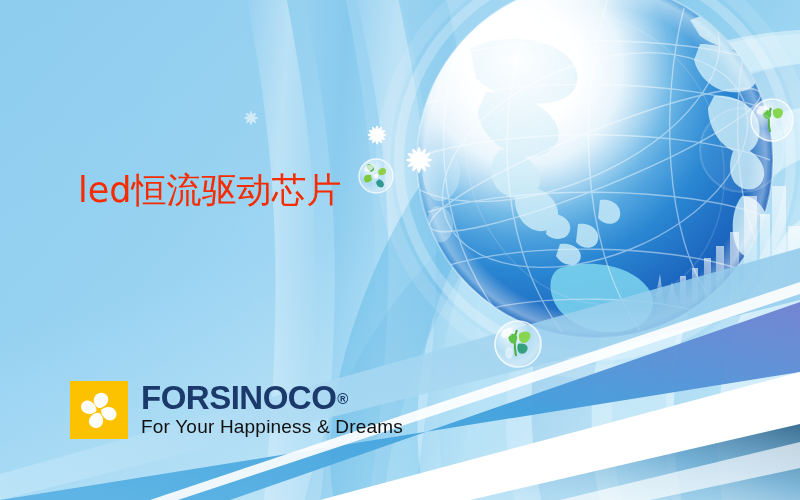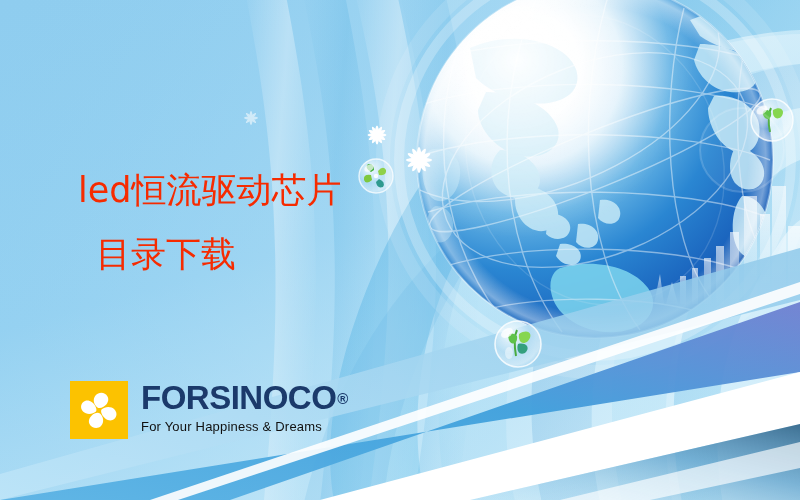--- a/index.html
+++ b/index.html
@@ -65,21 +65,21 @@
   #brand .reg{
     font-size:15px;
     line-height:15px;
     margin-left:1px;
     margin-top:1px;
   }
   #tagline{
     margin-top:4px;
     color:#101010;
     font-family:"Liberation Sans",sans-serif;
-    font-size:13px;
+    font-size:19px;
     line-height:17px;
     letter-spacing:0.2px;
     white-space:nowrap;
   }
 </style>
 </head>
 <body>
 
 <div id="poster">
 
@@ -341,21 +341,20 @@
         </g>
 
         <circle cx="742" cy="150" r="42" fill="#ffffff" opacity="0.06"></circle>
         <circle cx="742" cy="150" r="42" fill="none" stroke="#ffffff" stroke-opacity="0.16" stroke-width="2"></circle>
       </g>
     </svg>
   </div>
 
   <div id="headline">
     <span class="l1">led恒流驱动芯片</span>
-    <span class="l2">目录下载</span>
   </div>
 
   <div id="logo">
     <div id="logo-mark">
       <svg viewBox="0 0 58 58" xmlns="http://www.w3.org/2000/svg">
         <rect width="58" height="58" fill="#fcc200"></rect>
         <g fill="#ffffff">
 
           <path d="M27.5,26.5 C23.5,23.5 22.5,18 25.5,14.5 C29,10.5 35,11 37.5,15.5 C39.5,19 37.5,23.5 33.5,25.8 C31.5,27 29,27.5 27.5,26.5 Z"></path>
 

